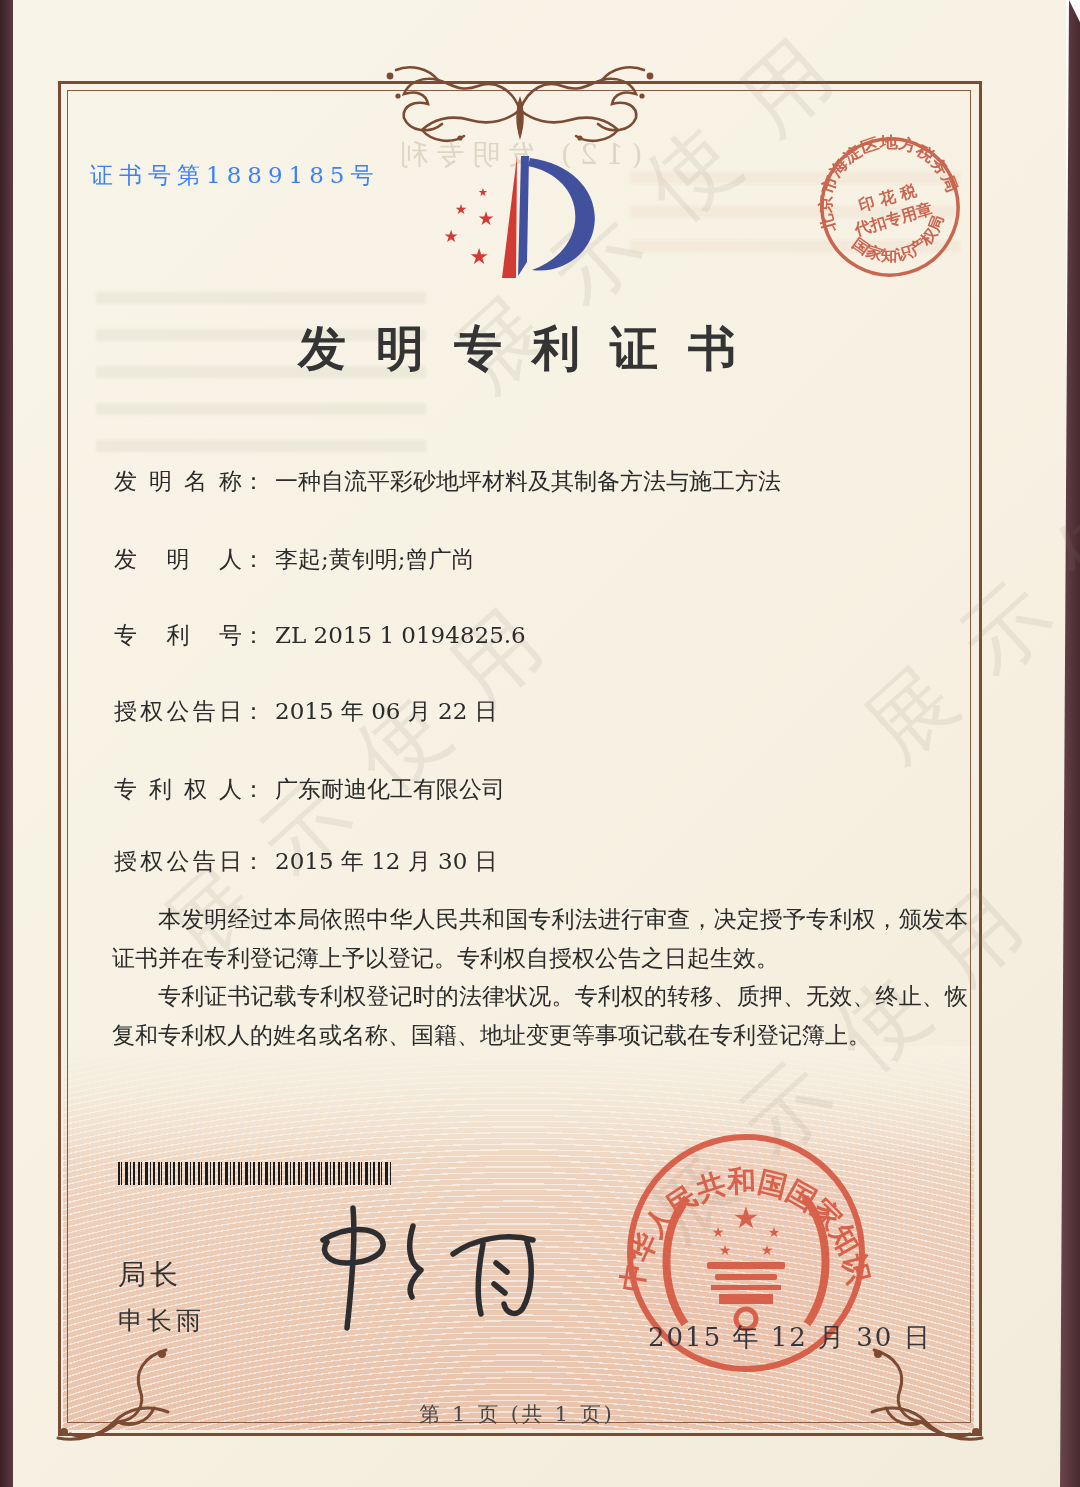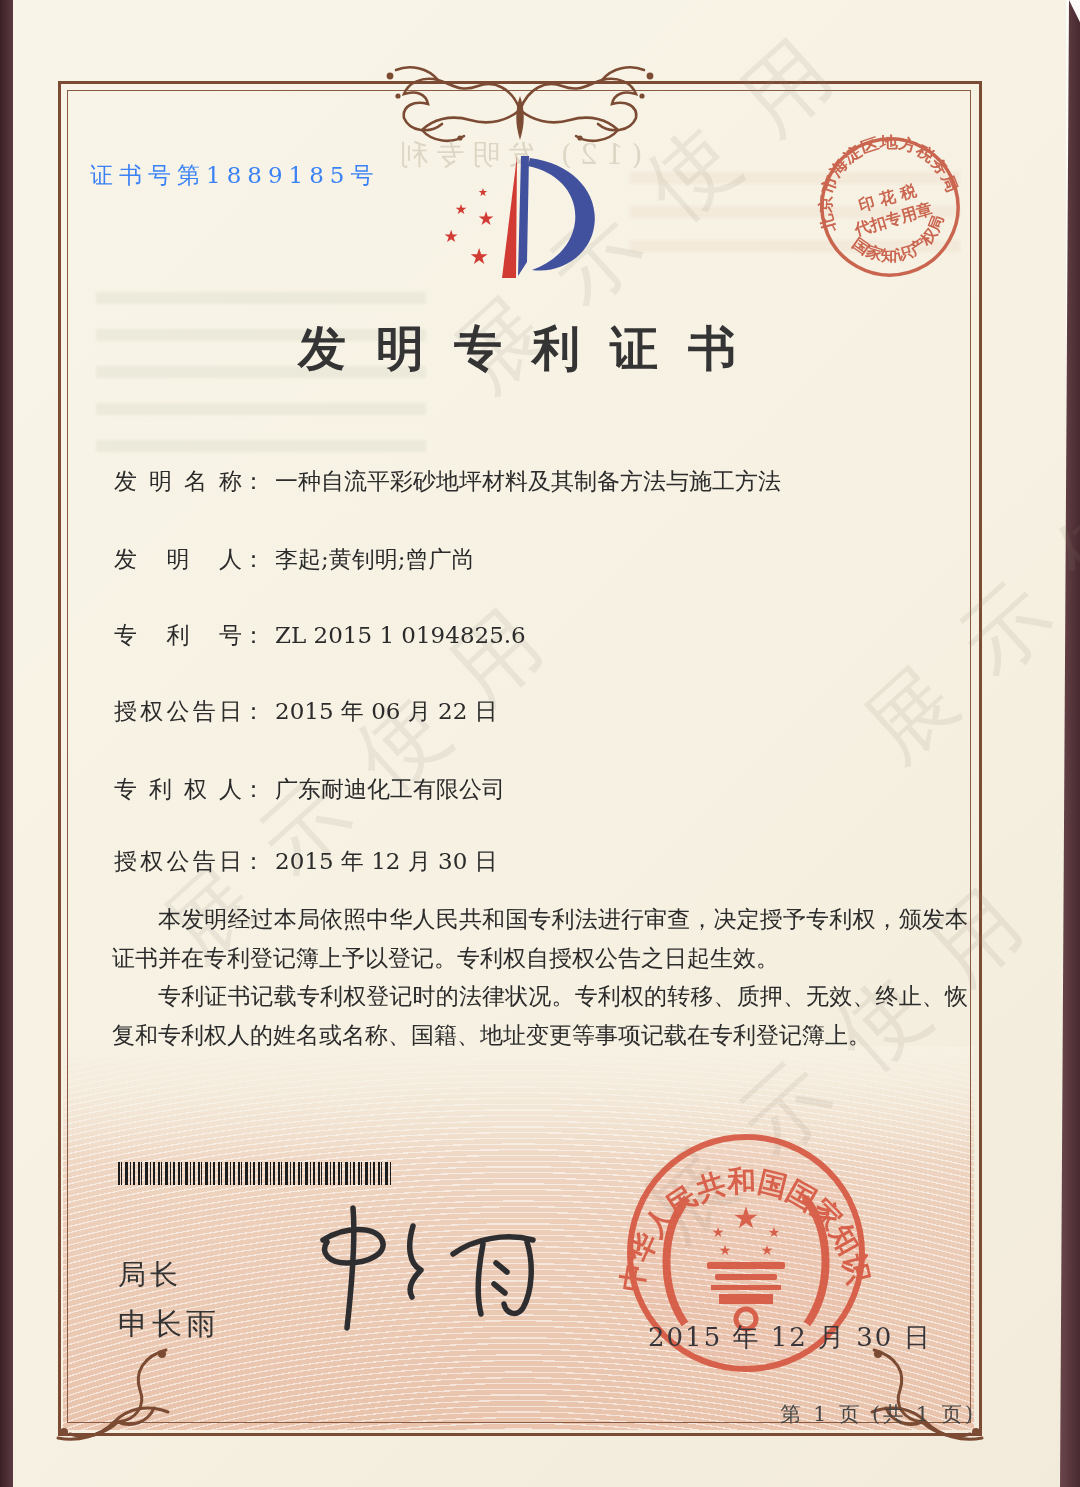--- a/index.html
+++ b/index.html
@@ -47,23 +47,23 @@
   .f0{top:466px}.f1{top:544px}.f2{top:620px}.f3{top:696px}.f4{top:774px}.f5{top:846px}
   .flabel{display:inline-block;width:128px;text-align:justify;text-align-last:justify;}
   .fcolon{margin-right:10px;}
   .paras{left:112px;top:900px;width:856px;font-size:23px;line-height:38.5px;text-align:justify;}
   .paras p{margin:0;text-indent:2em;}
   .barcode{left:118px;top:1162px;width:274px;height:23px;background:
     repeating-linear-gradient(90deg,#1c1c1c 0 2px,transparent 2px 3px,#1c1c1c 3px 4px,
     transparent 4px 7px,#1c1c1c 7px 10px,transparent 10px 12px,#1c1c1c 12px 13px,
     transparent 13px 15px,#1c1c1c 15px 17px,transparent 17px 20px);}
   .director-label{left:118px;top:1256px;font-size:28px;letter-spacing:4px;color:#333;}
-  .director-name{left:118px;top:1304px;font-size:30px;letter-spacing:4px;color:#333;}
+  .director-name{left:118px;top:1304px;font-size:25px;letter-spacing:4px;color:#333;}
   .seal-date{left:648px;top:1320px;font-size:26px;letter-spacing:2px;color:#38363a;z-index:6;}
-  .footer{left:58px;top:1400px;width:918px;text-align:right;font-size:20.5px;letter-spacing:3px;color:#454545;}
+  .footer{left:58px;top:1400px;width:918px;text-align:center;font-size:20.5px;letter-spacing:3px;color:#454545;}
   .stamp-wrap{left:815px;top:132px;transform:rotate(-16deg);}
   svg{display:block;}
   svg text{font-family:"DejaVu Serif","Liberation Serif",serif;}
 </style>
 </head>
 <body>
 
 <div class="abs paper"></div>
 <div class="abs strip-left"></div>
 <div class="abs strip-right"></div>

